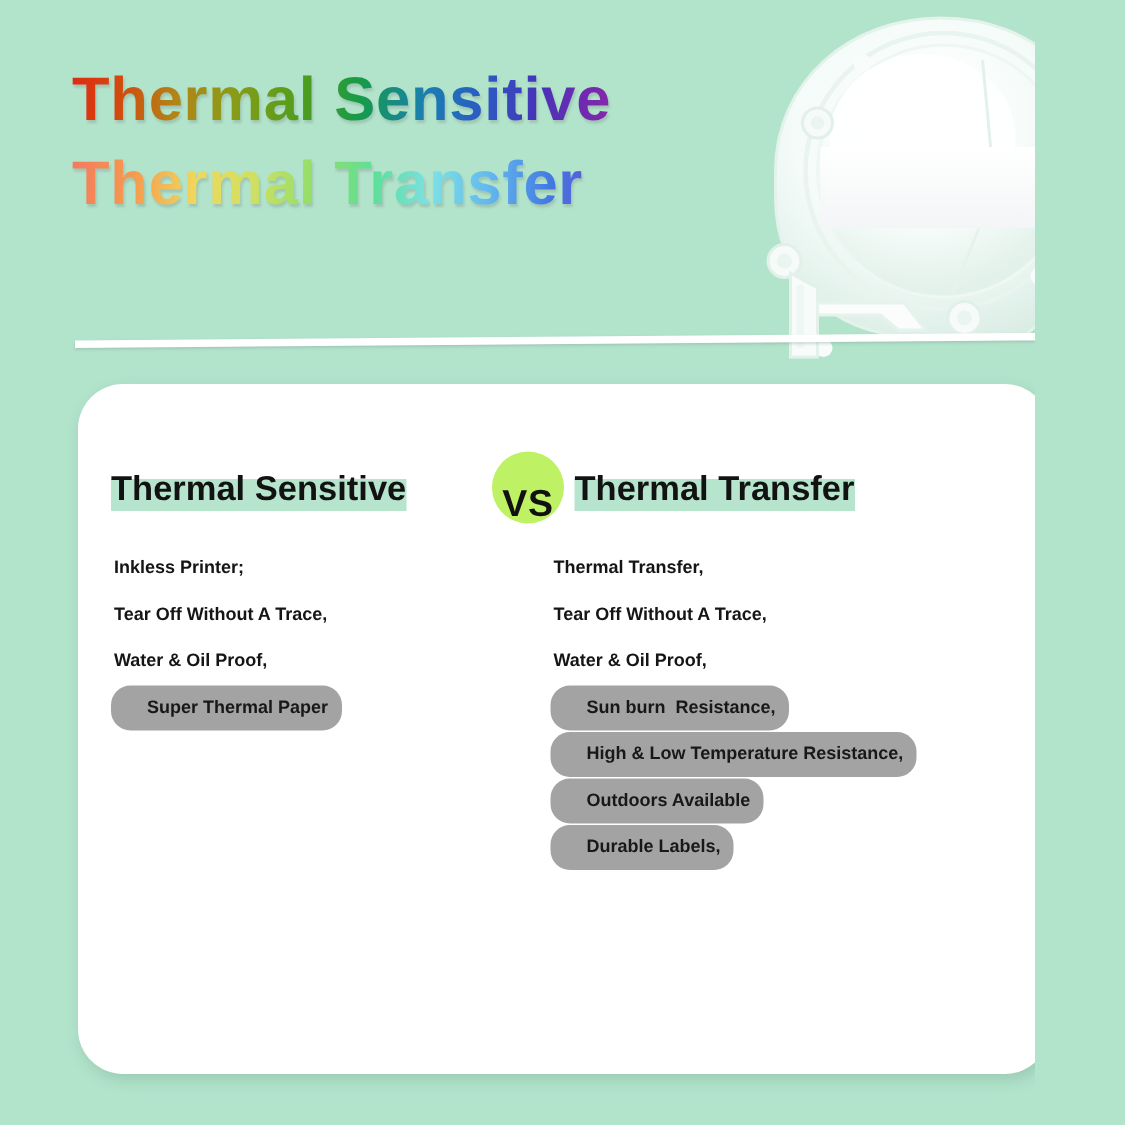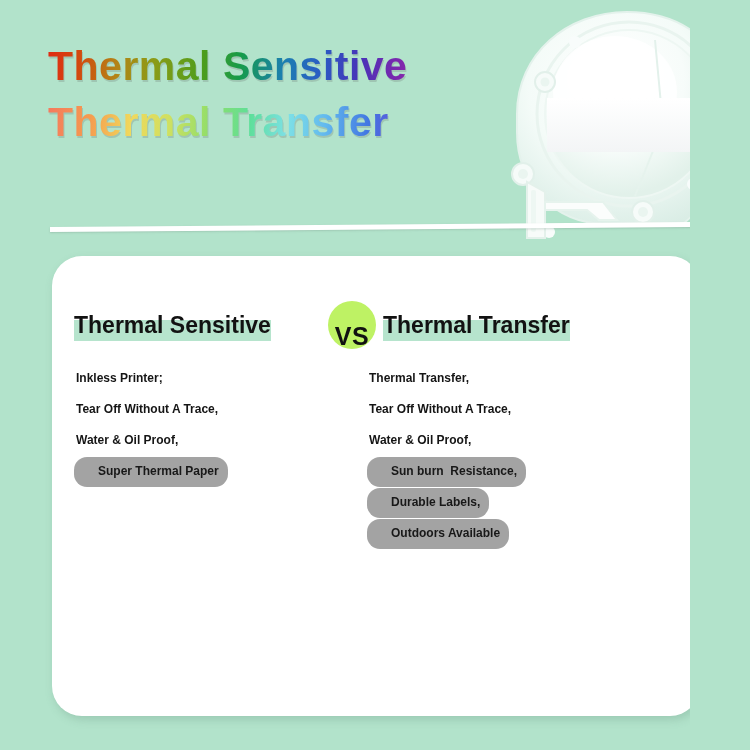--- a/index.html
+++ b/index.html
@@ -249,18 +249,19 @@
       <div class="feat-item"><span class="plain">Tear Off Without A Trace,</span></div>
       <div class="feat-item"><span class="plain">Water &amp; Oil Proof,</span></div>
       <div class="feat-item highlight"><span class="pill">Super Thermal Paper</span></div>
     </div>
 
     <div class="feat-col right">
       <div class="feat-item"><span class="plain">Thermal Transfer,</span></div>
       <div class="feat-item"><span class="plain">Tear Off Without A Trace,</span></div>
       <div class="feat-item"><span class="plain">Water &amp; Oil Proof,</span></div>
       <div class="feat-item highlight"><span class="pill">Sun burn  Resistance,</span></div>
+      <div class="feat-item highlight"><span class="pill">High &amp; Low Temperature Resistance,</span></div>
+      <div class="feat-item highlight"><span class="pill">Outdoors Available</span></div>
       <div class="feat-item highlight"><span class="pill">Durable Labels,</span></div>
-      <div class="feat-item highlight"><span class="pill">Outdoors Available</span></div>
     </div>
 
   </div>
 </div>
 
 </body></html>

